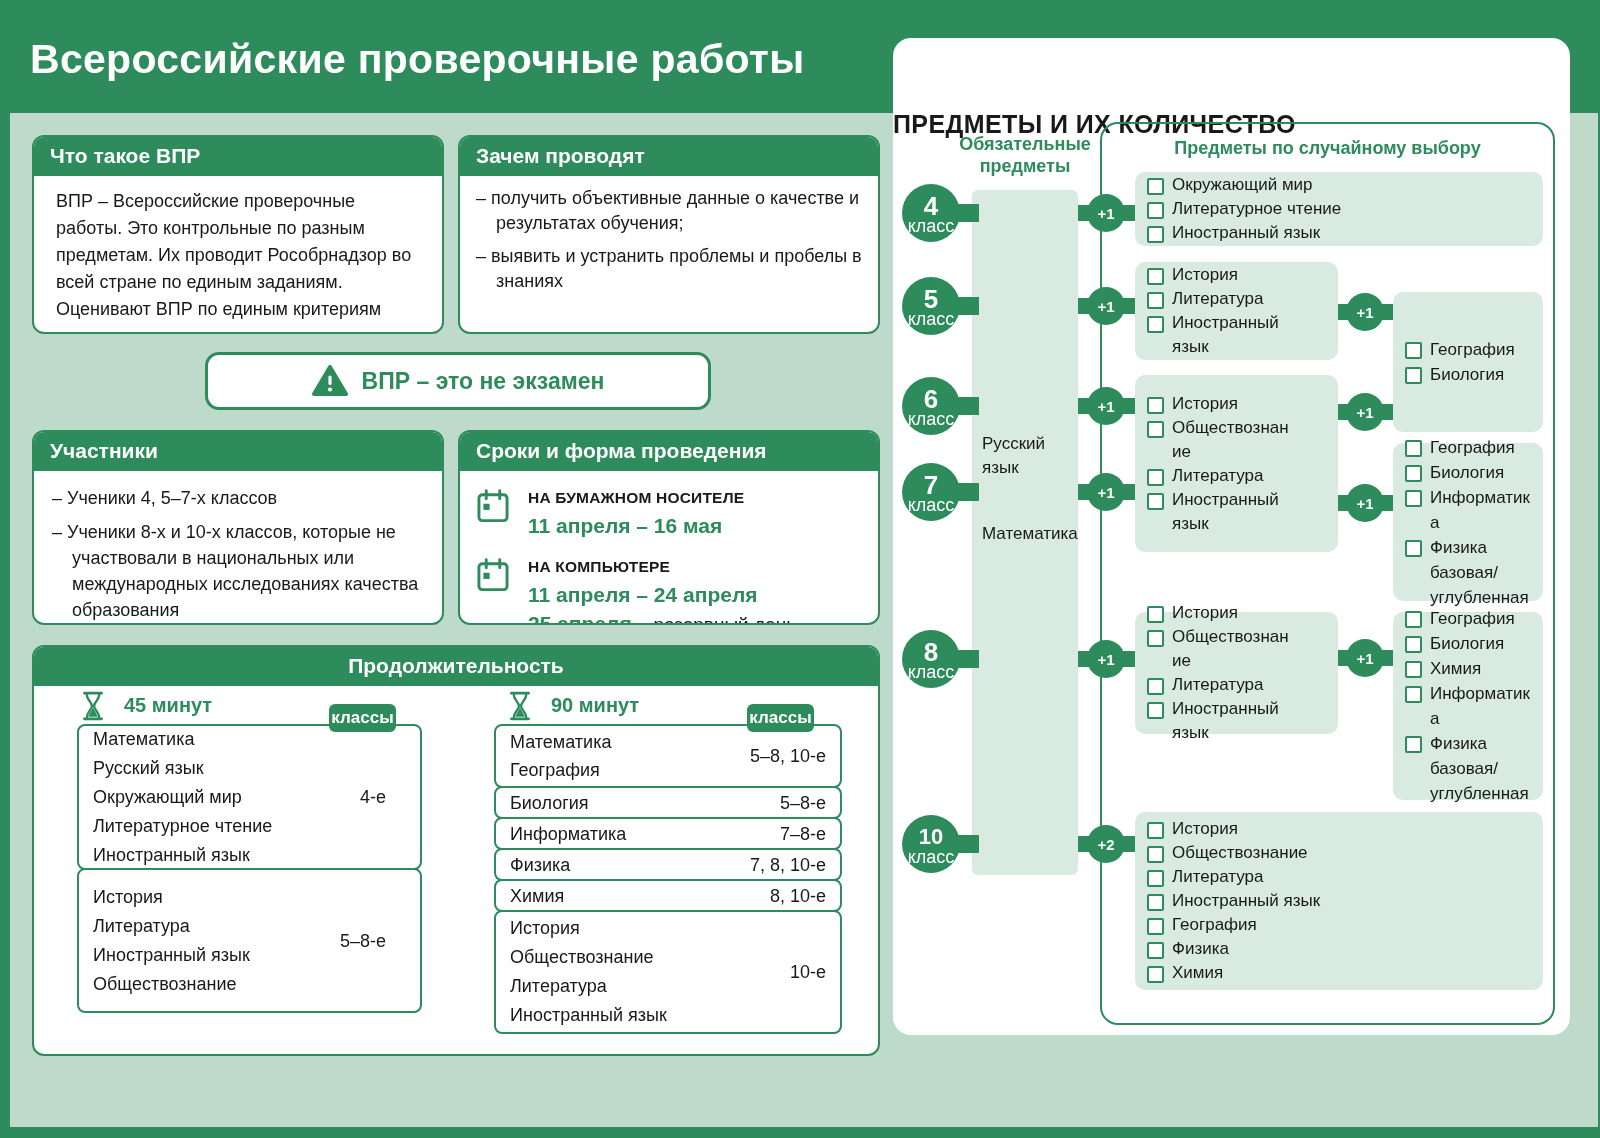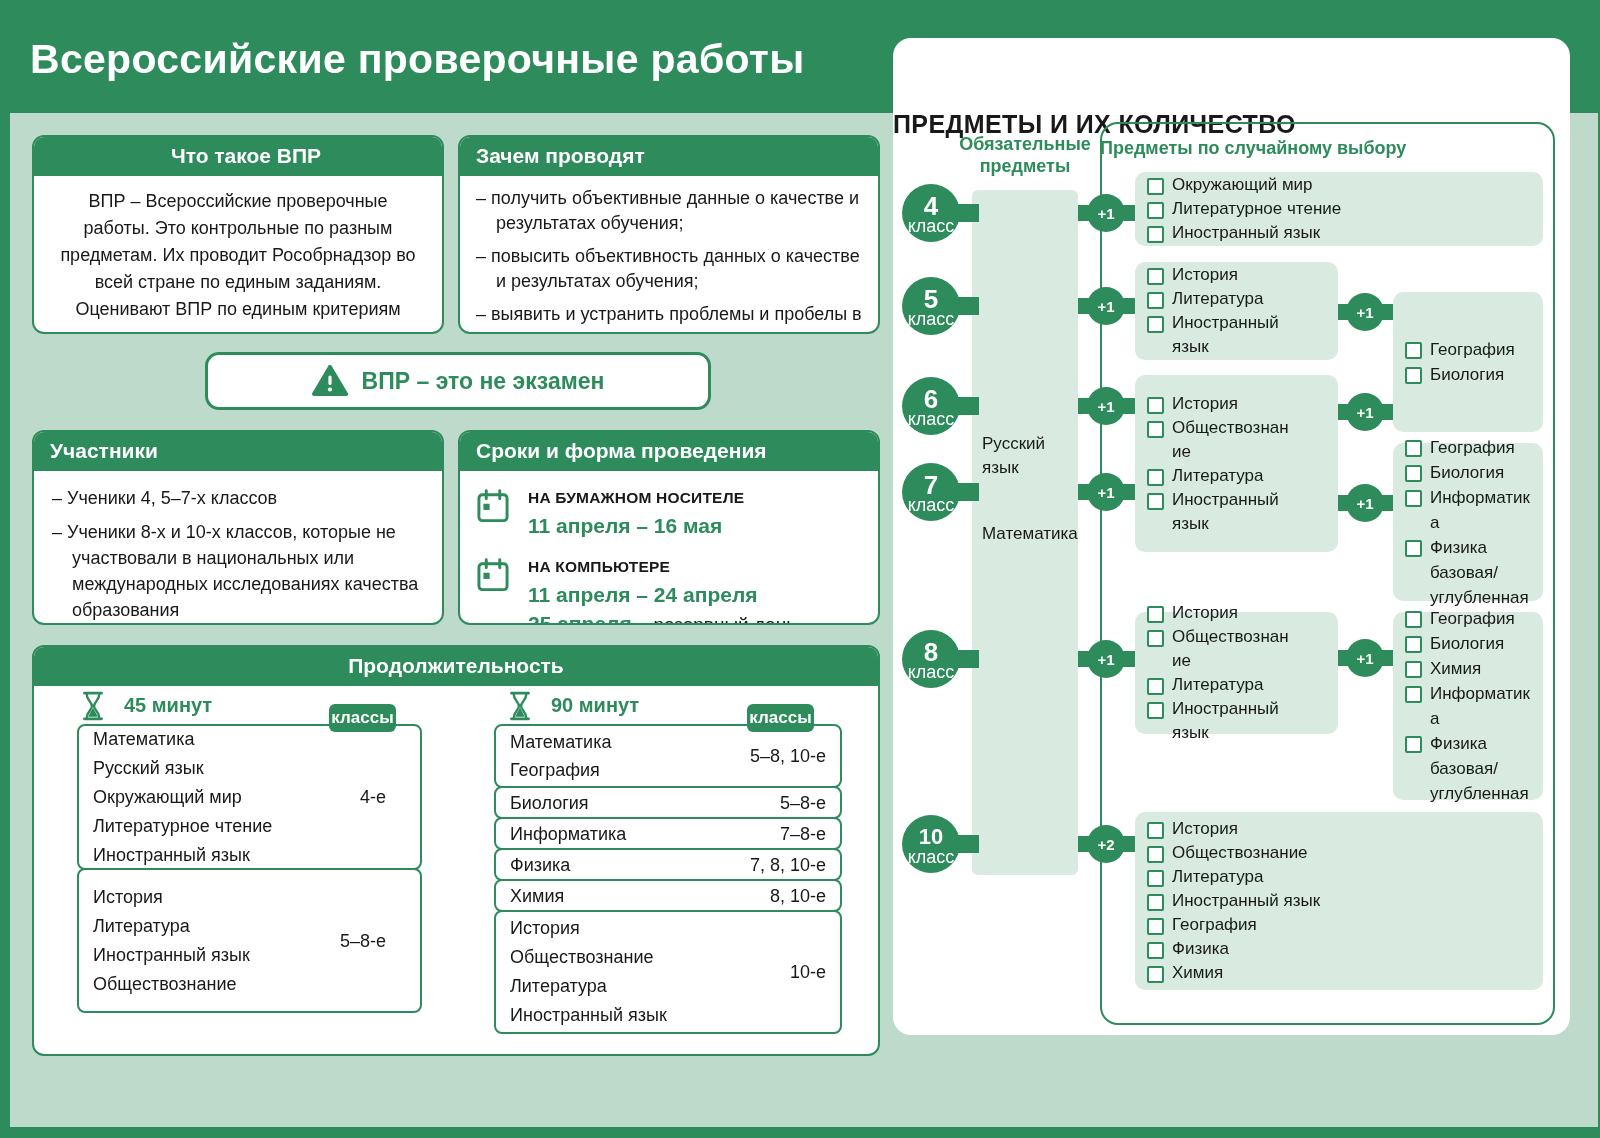--- a/index.html
+++ b/index.html
@@ -47,21 +47,21 @@
   .dval{position:absolute;top:50%;transform:translateY(-50%);font-size:18px;}
   .dval.vleft{right:34px;}
   .dval.vright{right:14px;}
 
   
   .panel{position:absolute;left:893px;top:38px;width:677px;height:997px;background:#fff;border-radius:18px;}
   .panel-title{position:absolute;left:0;top:72px;width:677px;text-align:left;font-size:25px;font-weight:bold;letter-spacing:.4px;}
   .mand-label{position:absolute;left:62px;top:95px;width:140px;text-align:center;color:var(--g);font-weight:bold;
               font-size:18px;line-height:22px;}
   .outline-box{position:absolute;left:207px;top:84px;width:455px;height:903px;border:2px solid var(--g);border-radius:18px;box-sizing:border-box;}
-  .random-label{position:absolute;left:207px;top:100px;width:455px;text-align:left;color:var(--g);font-weight:bold;font-size:18px;}
+  .random-label{position:absolute;left:207px;top:100px;width:455px;text-align:center;color:var(--g);font-weight:bold;font-size:18px;}
   .mand-col{position:absolute;left:79px;top:152px;width:106px;height:685px;background:var(--pale);border-radius:6px;}
   .mand-sub{position:absolute;left:10px;width:92px;font-size:17px;line-height:24px;}
 
   .cls{position:absolute;width:58px;height:58px;border-radius:50%;background:var(--g);color:#fff;text-align:center;z-index:2;}
   .cls .n{font-size:26px;font-weight:bold;line-height:28px;margin-top:8px;}
   .cls .l{font-size:18px;line-height:12px;}
   .nub{position:absolute;background:var(--g);height:18px;z-index:1;}
   .hbar{position:absolute;background:var(--g);height:16px;z-index:1;}
   .pbadge{position:absolute;width:38px;height:38px;border-radius:50%;background:var(--g);color:#fff;font-weight:bold;
           font-size:15px;display:flex;align-items:center;justify-content:center;z-index:2;}
@@ -78,32 +78,31 @@
   svg{display:block;}
 </style>
 </head>
 <body>
 
 <div class="page">
   <div class="band"></div>
   <div class="main-bg"></div>
   <div class="page-title">Всероссийские проверочные работы</div>
 
-  <div class="card" style="left:32px;top:135px;width:408px;height:195px;text-align:center;">
+  <div class="card" style="left:32px;top:135px;width:408px;height:195px;">
     <div class="card-h">Что такое ВПР</div>
     <div class="card-b" style="line-height:27px;padding:12px 22px;">ВПР – Всероссийские проверочные работы. Это контрольные по разным предметам. Их проводит Рособрнадзор во всей стране по единым заданиям. Оценивают ВПР по единым критериям</div>
   </div>
 
   <div class="card" style="left:458px;top:135px;width:418px;height:195px;">
     <div class="card-h">Зачем проводят</div>
     <div class="card-b" style="line-height:25px;padding:10px 16px;">
       <ul class="dashlist">
 
       <li>получить объективные данные о качестве и результатах обучения;</li>
-          <li>повысить объективность данных о качестве и результатах обучения;</li>
           <li>выявить и устранить проблемы и пробелы в знаниях</li>
         </ul>
     </div>
   </div>
 
   <div class="warn">
     <span>
       <svg width="36" height="32" viewBox="0 0 36 32">
         <path d="M18 2 L34 29 H2 Z" fill="#2d8b5c" stroke="#2d8b5c" stroke-width="4" stroke-linejoin="round"></path>
         <rect x="16.4" y="10.5" width="3.2" height="9.5" rx="1.6" fill="#fff"></rect>

